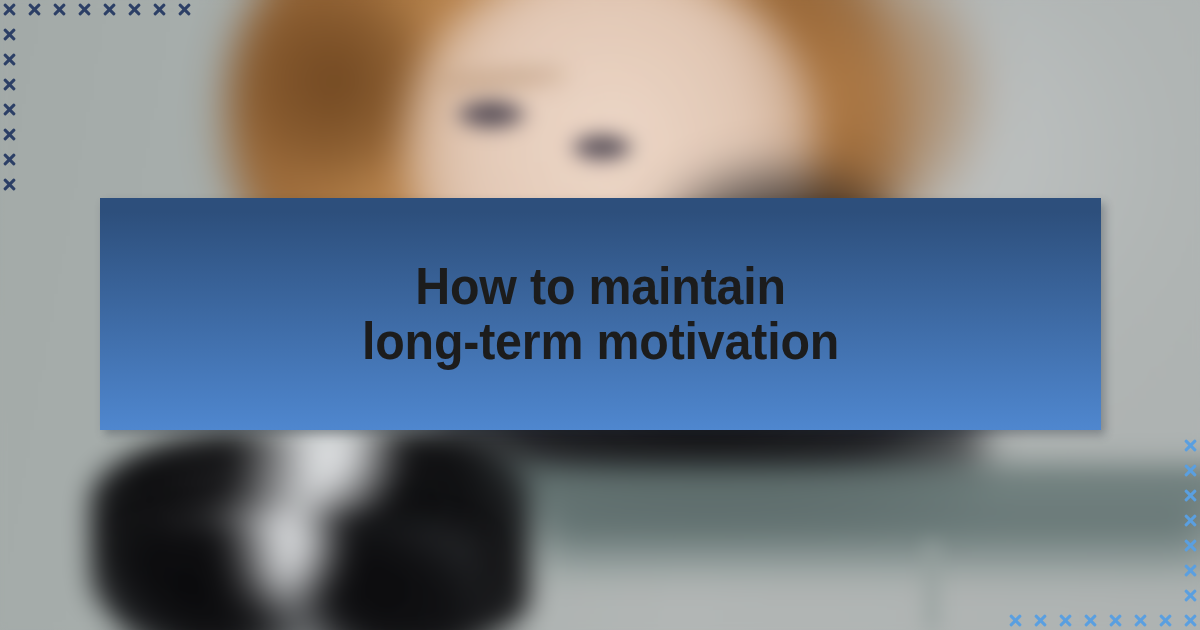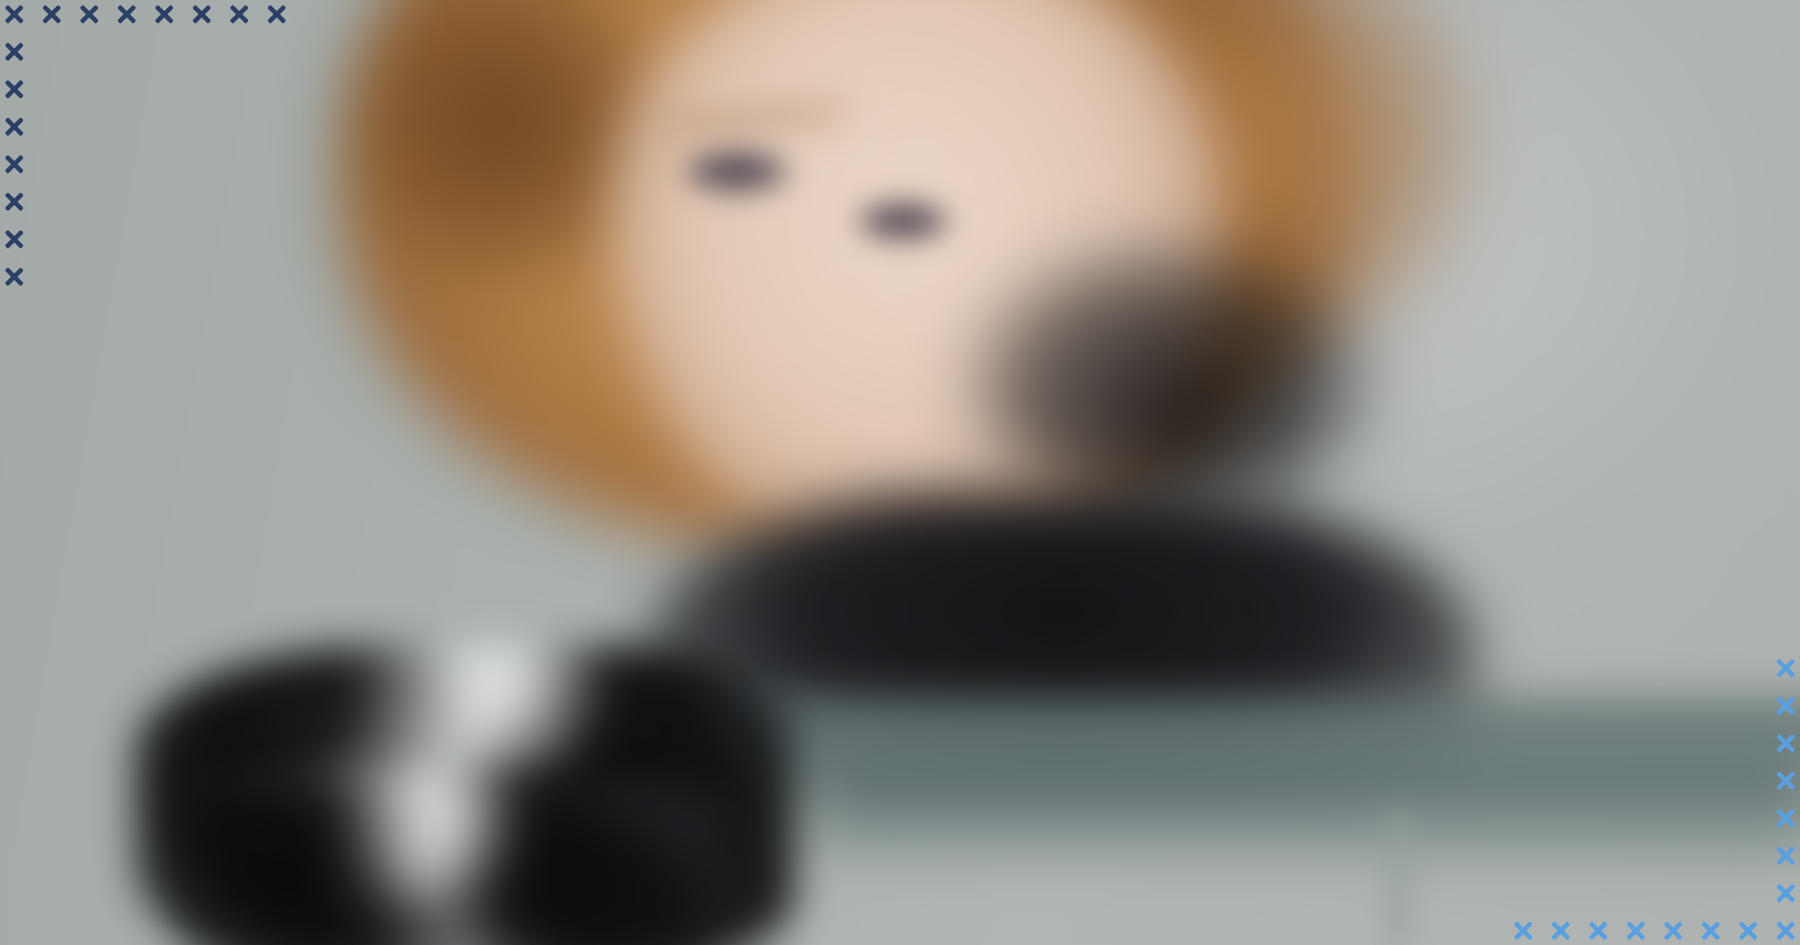--- a/index.html
+++ b/index.html
@@ -339,14 +339,18 @@
       <div class="x-mark" style="right: 177px; bottom: 2px;"></div>
       <div class="x-mark" style="right: 2px; bottom: 27px;"></div>
       <div class="x-mark" style="right: 2px; bottom: 52px;"></div>
       <div class="x-mark" style="right: 2px; bottom: 77px;"></div>
       <div class="x-mark" style="right: 2px; bottom: 102px;"></div>
       <div class="x-mark" style="right: 2px; bottom: 127px;"></div>
       <div class="x-mark" style="right: 2px; bottom: 152px;"></div>
       <div class="x-mark" style="right: 2px; bottom: 177px;"></div>
     </div>
 
+  <div id="title-banner" style="left: 100px; top: 198px; width: 1001px; height: 232px; background: linear-gradient(rgb(45, 79, 124) 0%, rgb(45, 79, 124) 6%, rgb(79, 135, 207) 100%);">
+    <h1 id="banner-title" style="color: rgb(28, 28, 28);">How to maintain
+long-term motivation</h1>
+  </div>
 
 </div>
 
 </body></html>

